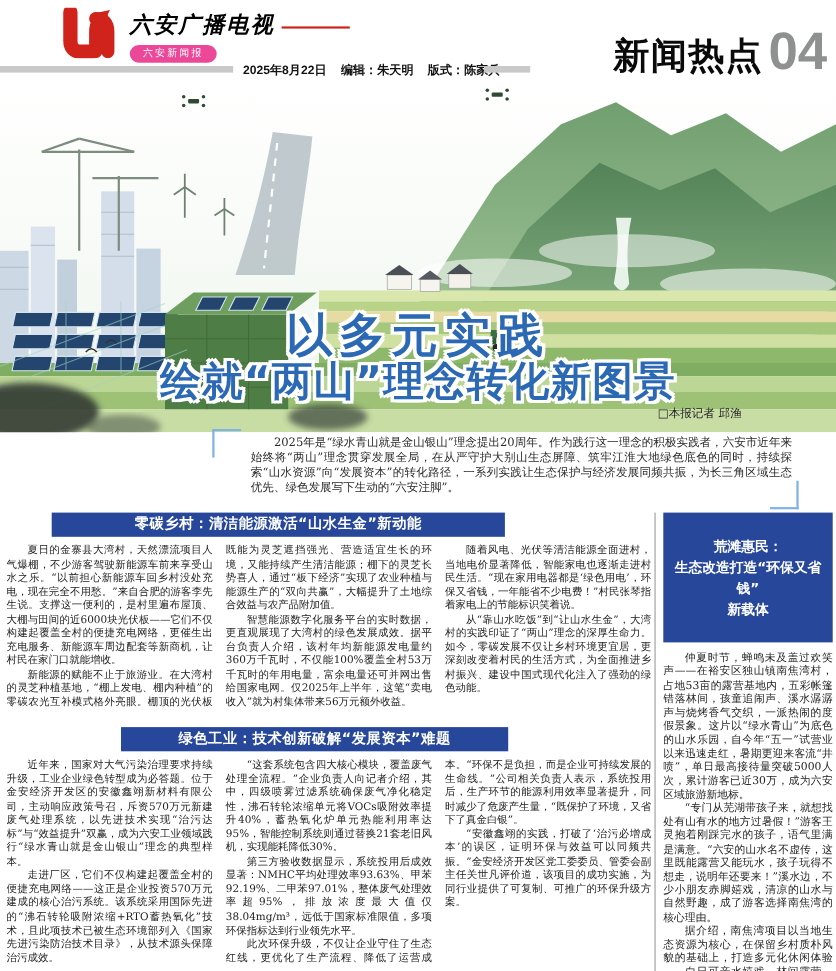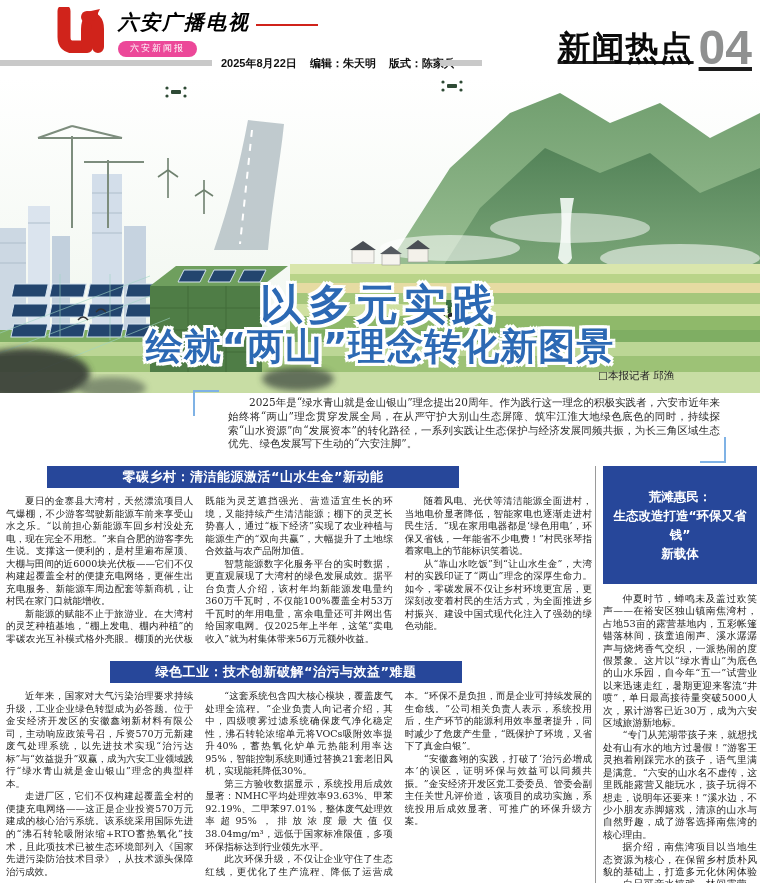--- a/index.html
+++ b/index.html
@@ -15,21 +15,21 @@
   .logo-script{color:#000000;font-size:20px;font-weight:bold;font-style:italic;letter-spacing:2px;white-space:nowrap;}
   .logo-rule{display:inline-block;width:62px;height:2px;background:#d0231b;vertical-align:middle;margin-left:6px;}
   .logo-badge{display:inline-block;margin-top:3px;background:#ec4899;color:#fff;border-radius:9px;
     padding:1px 12px 2px;font-size:9px;letter-spacing:2px;}
   .dateline{position:absolute;left:0;top:56px;width:560px;height:14px;}
   .rule-l{position:absolute;left:0;top:4px;width:212px;height:6px;background:#c9c9c9;}
   .rule-r{position:absolute;left:440px;top:4px;width:42px;height:6px;background:#c9c9c9;}
   .date-text{position:absolute;left:221px;top:0;font-family:"Liberation Sans",sans-serif;
     font-weight:bold;font-size:11px;color:#111;white-space:nowrap;}
   .date-text span{margin-right:10px;}
-  .sect{position:absolute;right:8px;top:28px;display:flex;align-items:center;font-family:"Liberation Sans",sans-serif;text-decoration:underline;}
+  .sect{position:absolute;right:8px;top:28px;display:flex;align-items:flex-end;font-family:"Liberation Sans",sans-serif;}
   .sect-name{font-size:33px;font-weight:900;color:#0a0a0a;letter-spacing:1px;line-height:1;}
   .page-num{font-size:48px;font-weight:900;color:#8f9090;line-height:.82;margin-left:5px;}
   
   .hero{position:absolute;top:78px;left:0;width:760px;height:315px;}
   .hero svg{position:absolute;top:0;left:0;}
   .headline{position:absolute;left:20px;width:720px;top:204px;text-align:center;
     font-family:"DejaVu Sans","Liberation Sans",sans-serif;font-weight:900;color:#2c69b4;
     text-shadow:-3px -3px 0 #fff,3px -3px 0 #fff,-3px 3px 0 #fff,3px 3px 0 #fff,
                 -3px 0 0 #fff,3px 0 0 #fff,0 -3px 0 #fff,0 3px 0 #fff;}
   .headline .h1{font-size:42px;letter-spacing:6px;line-height:1.08;}
@@ -284,28 +284,28 @@
 
 <div class="main">
   <div class="bar bar1">零碳乡村：清洁能源激活“山水生金”新动能</div>
   <div class="cols body1">
       <p>夏日的金寨县大湾村，天然漂流项目人气爆棚，不少游客驾驶新能源车前来享受山水之乐。“以前担心新能源车回乡村没处充电，现在完全不用愁。”来自合肥的游客李先生说。支撑这一便利的，是村里遍布屋顶、大棚与田间的近6000块光伏板——它们不仅构建起覆盖全村的便捷充电网络，更催生出充电服务、新能源车周边配套等新商机，让村民在家门口就能增收。</p>
       <p>新能源的赋能不止于旅游业。在大湾村的灵芝种植基地，“棚上发电、棚内种植”的零碳农光互补模式格外亮眼。棚顶的光伏板既能为灵芝遮挡强光、营造适宜生长的环境，又能持续产生清洁能源；棚下的灵芝长势喜人，通过“板下经济”实现了农业种植与能源生产的“双向共赢”，大幅提升了土地综合效益与农产品附加值。</p>
       <p>智慧能源数字化服务平台的实时数据，更直观展现了大湾村的绿色发展成效。据平台负责人介绍，该村年均新能源发电量约360万千瓦时，不仅能100%覆盖全村53万千瓦时的年用电量，富余电量还可并网出售给国家电网。仅2025年上半年，这笔“卖电收入”就为村集体带来56万元额外收益。</p>
       <p>随着风电、光伏等清洁能源全面进村，当地电价显著降低，智能家电也逐渐走进村民生活。“现在家用电器都是‘绿色用电’，环保又省钱，一年能省不少电费！”村民张琴指着家电上的节能标识笑着说。</p>
       <p>从“靠山水吃饭”到“让山水生金”，大湾村的实践印证了“两山”理念的深厚生命力。如今，零碳发展不仅让乡村环境更宜居，更深刻改变着村民的生活方式，为全面推进乡村振兴、建设中国式现代化注入了强劲的绿色动能。</p>
     </div>
-  <div class="bar bar2">绿色工业：技术创新破解“治污与效益”难题</div>
+  <div class="bar bar2">绿色工业：技术创新破解“发展资本”难题</div>
   <div class="cols body2">
       <p>近年来，国家对大气污染治理要求持续升级，工业企业绿色转型成为必答题。位于金安经济开发区的安徽鑫翊新材料有限公司，主动响应政策号召，斥资570万元新建废气处理系统，以先进技术实现“治污达标”与“效益提升”双赢，成为六安工业领域践行“绿水青山就是金山银山”理念的典型样本。</p>
       <p>走进厂区，它们不仅构建起覆盖全村的便捷充电网络——这正是企业投资570万元建成的核心治污系统。该系统采用国际先进的“沸石转轮吸附浓缩+RTO蓄热氧化”技术，且此项技术已被生态环境部列入《国家先进污染防治技术目录》，从技术源头保障治污成效。</p>
       <p>“这套系统包含四大核心模块，覆盖废气处理全流程。”企业负责人向记者介绍，其中，四级喷雾过滤系统确保废气净化稳定性，沸石转轮浓缩单元将VOCs吸附效率提升40%，蓄热氧化炉单元热能利用率达95%，智能控制系统则通过替换21套老旧风机，实现能耗降低30%。</p>
       <p>第三方验收数据显示，系统投用后成效显著：NMHC平均处理效率93.63%、甲苯92.19%、二甲苯97.01%，整体废气处理效率超95%，排放浓度最大值仅38.04mg/m³，远低于国家标准限值，多项环保指标达到行业领先水平。</p>
       <p>此次环保升级，不仅让企业守住了生态红线，更优化了生产流程、降低了运营成本。“环保不是负担，而是企业可持续发展的生命线。”公司相关负责人表示，系统投用后，生产环节的能源利用效率显著提升，同时减少了危废产生量，“既保护了环境，又省下了真金白银”。</p>
-      <p>“安徽鑫翊的实践，打破了‘治污必增成本’的误区，证明环保与效益可以同频共振。”金安经济开发区党工委委员、管委会副主任关世凡评价道，该项目的成功实施，系统投用后成效显著、可推广的环保升级方案。</p>
+      <p>“安徽鑫翊的实践，打破了‘治污必增成本’的误区，证明环保与效益可以同频共振。”金安经济开发区党工委委员、管委会副主任关世凡评价道，该项目的成功实施，为同行业提供了可复制、可推广的环保升级方案。</p>
     </div>
 </div>
 
 <div class="divider"></div>
 
 <div class="sidebar">
   <div class="side-hdr">
     <div>荒滩惠民：</div>
     <div>生态改造打造“环保又省钱”</div>
     <div>新载体</div>

